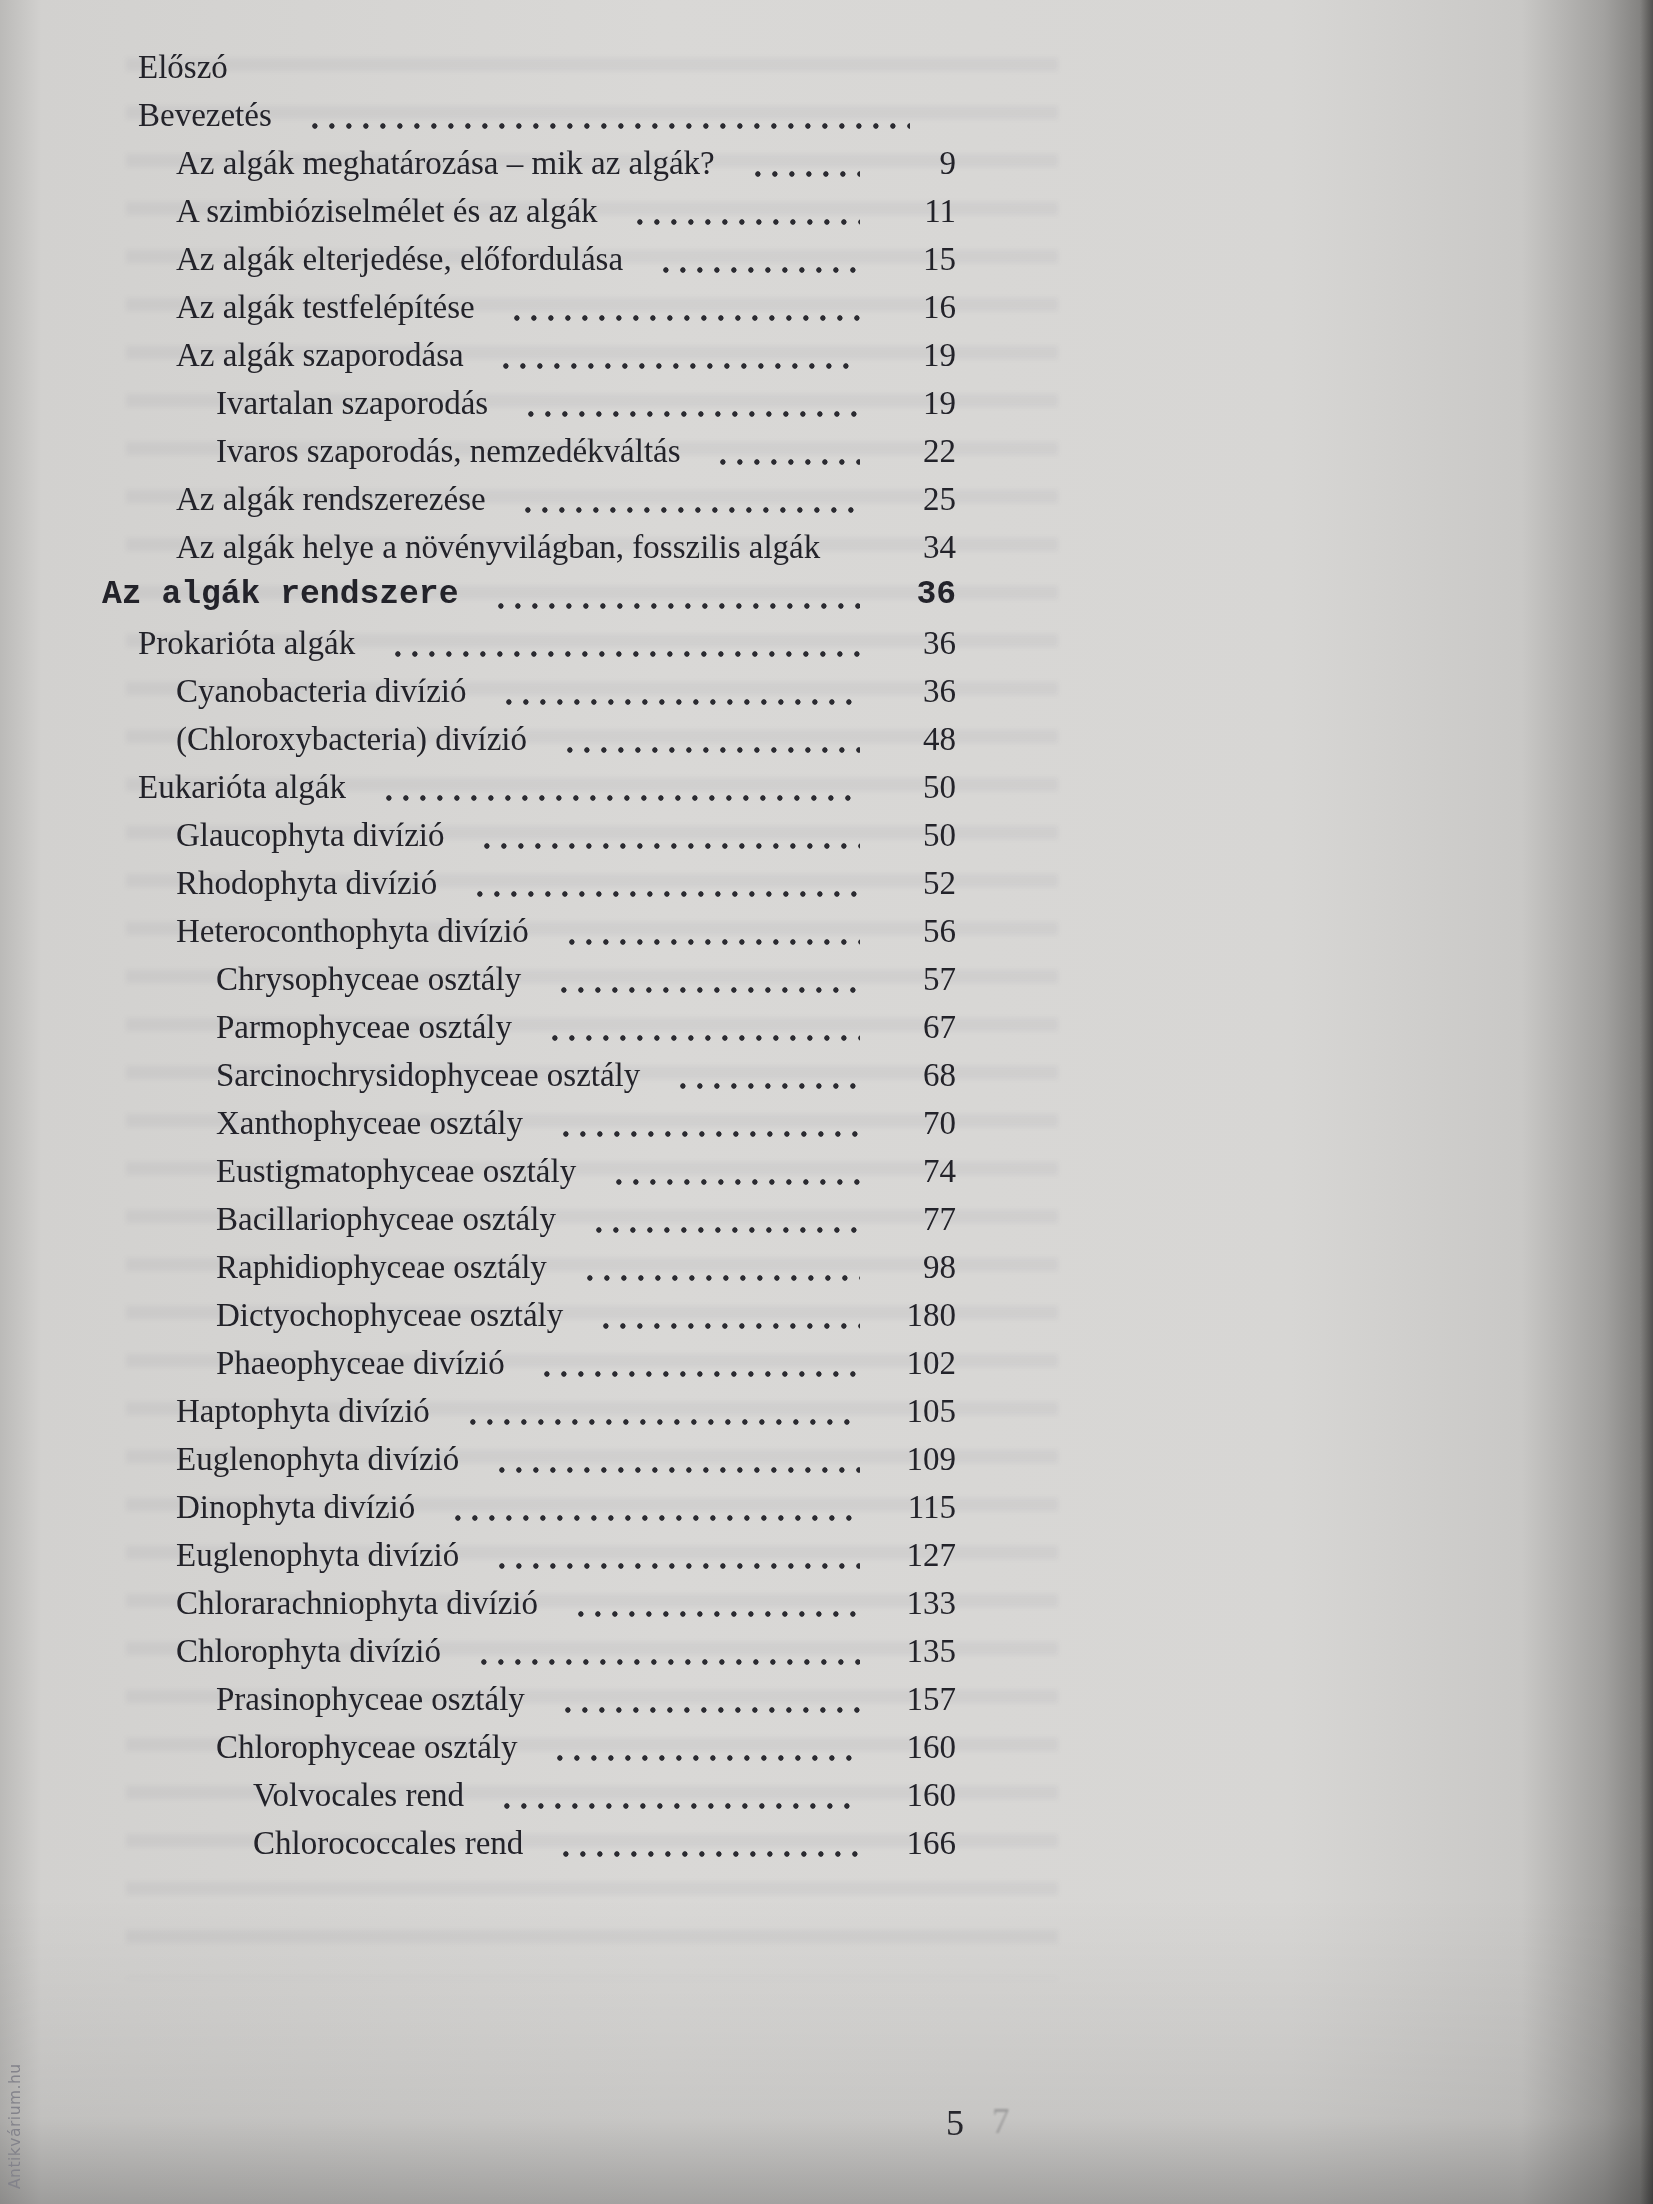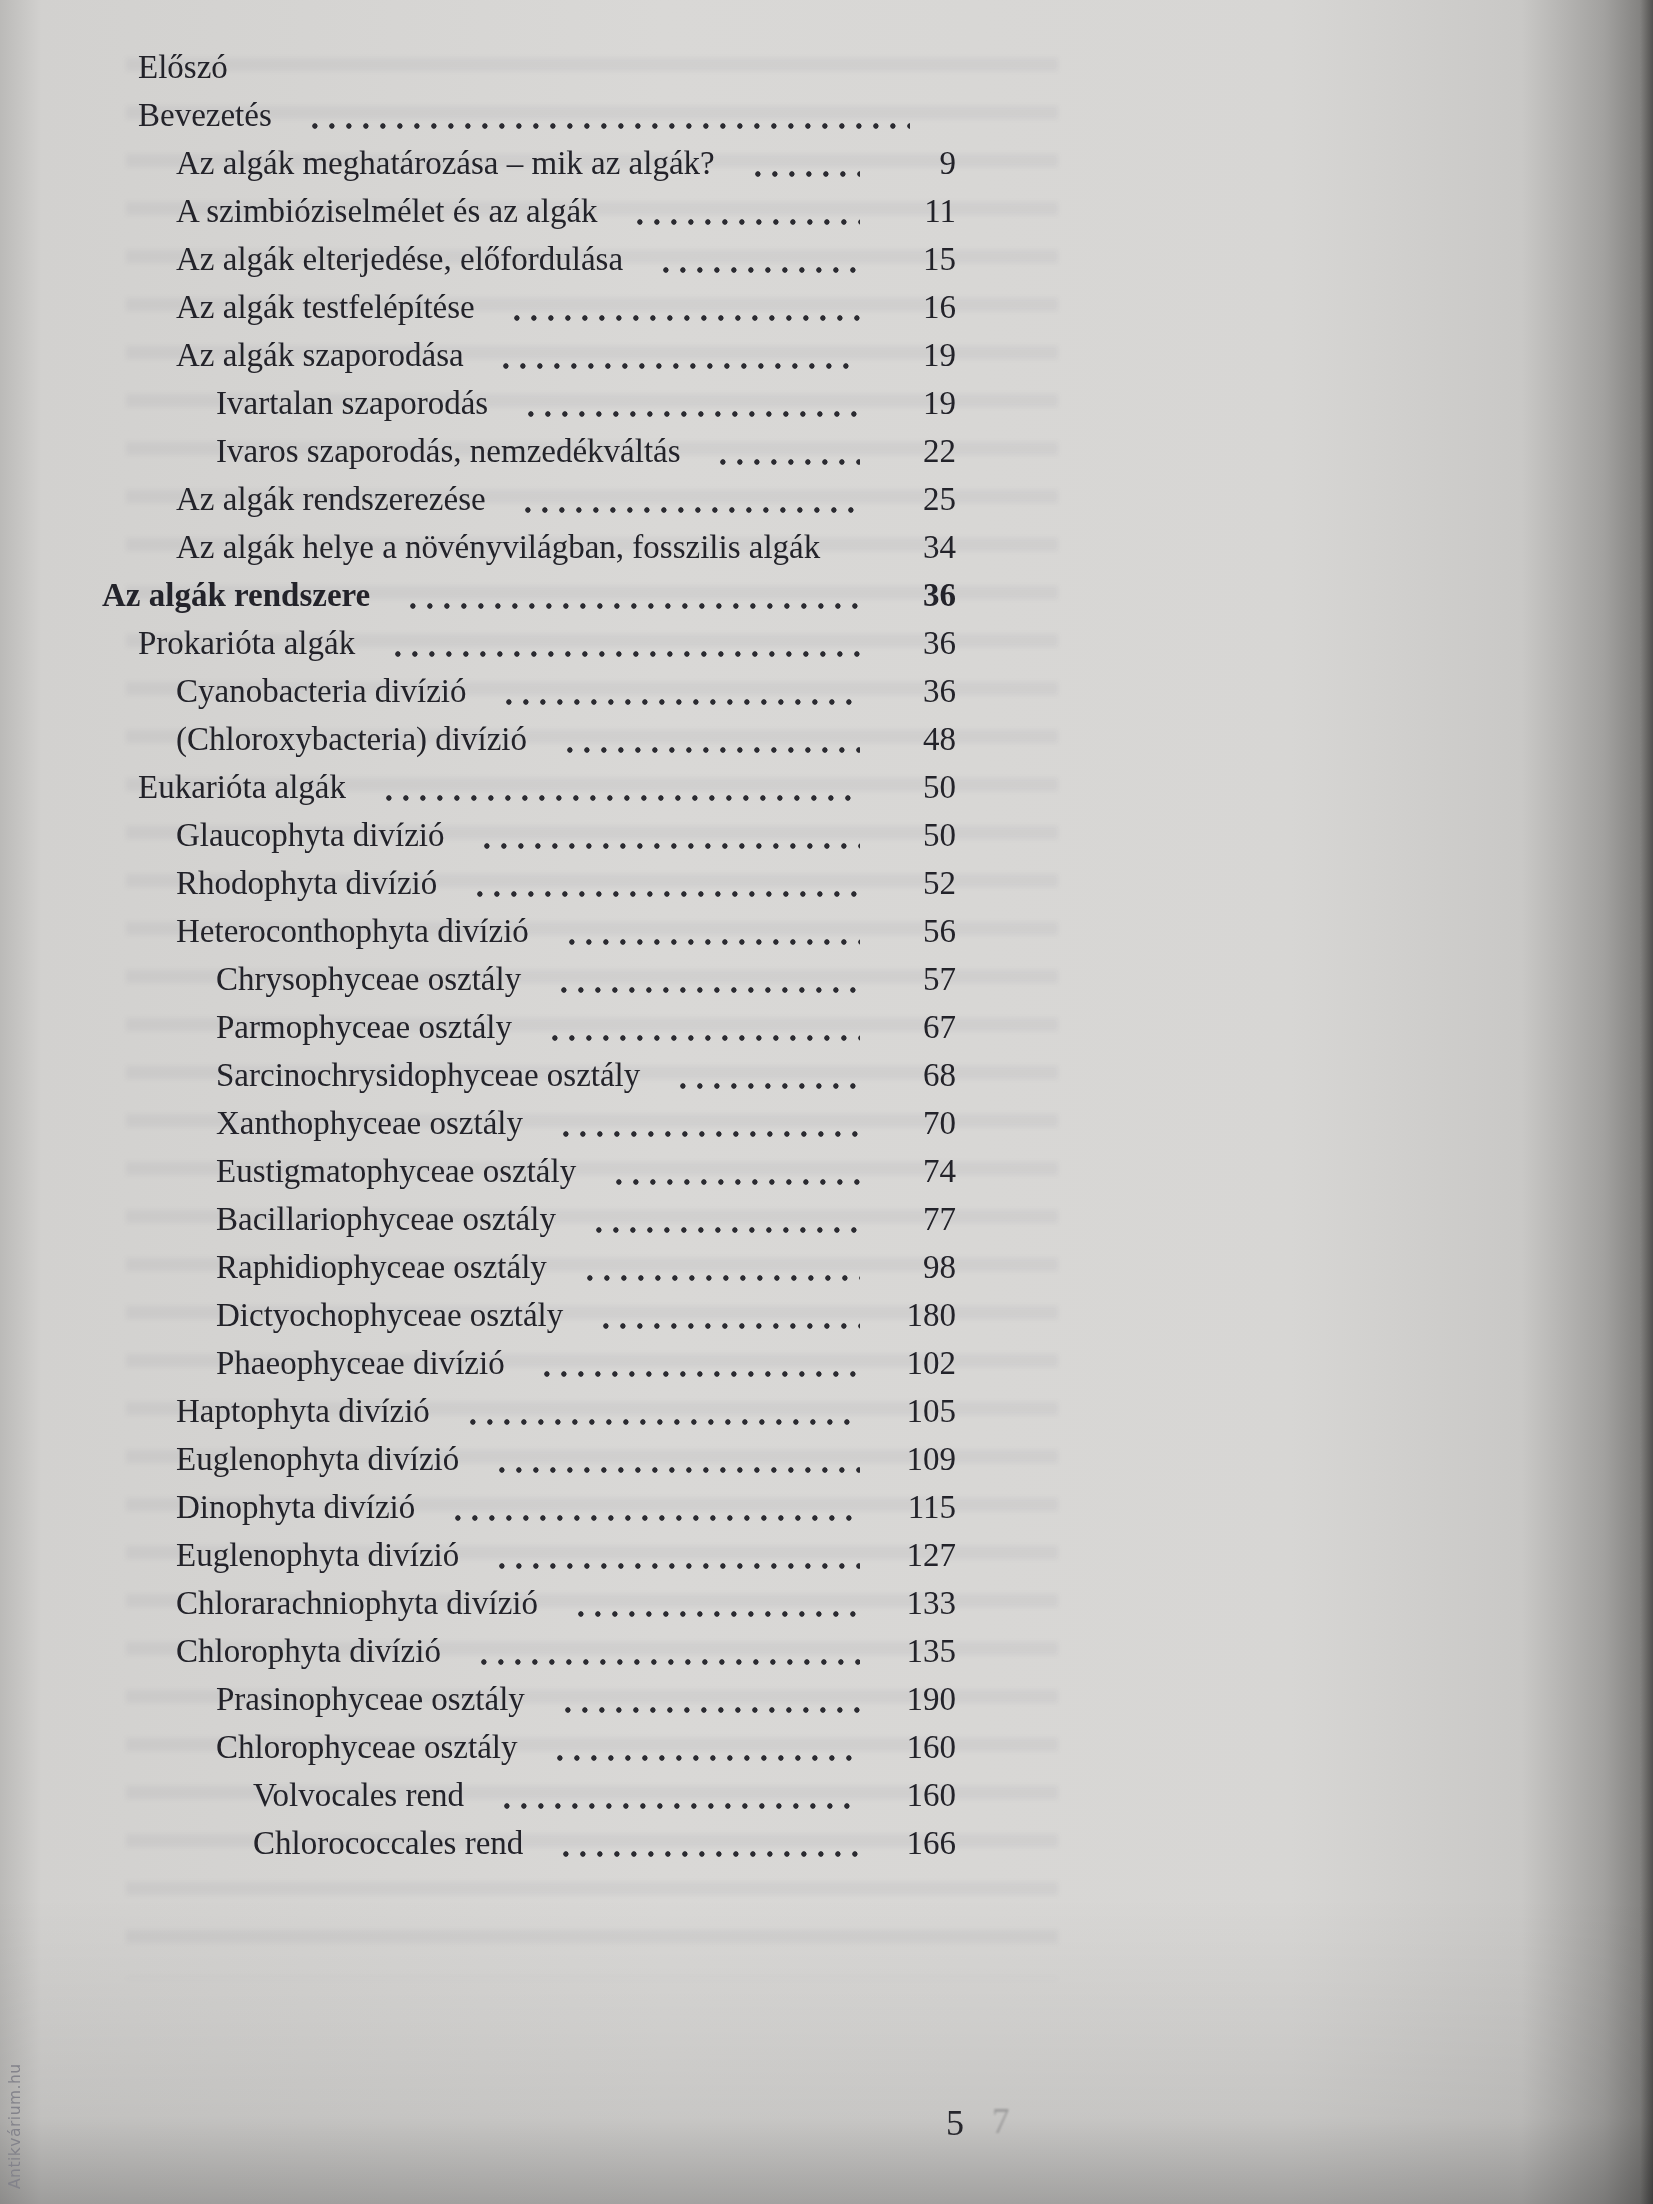--- a/index.html
+++ b/index.html
@@ -61,21 +61,21 @@
   .toc-row {
     display: flex;
     align-items: baseline;
     height: 48px;
     line-height: 48px;
     font-size: 33px;
     white-space: nowrap;
     gap: 32px;
   }
 
-  .toc-row.bold { font-weight: bold; }
+  .toc-row.bold { font-weight: bold; font-family: Liberation Mono, monospace; }
 
   .level-0 { padding-left: 0; }
   .level-1 { padding-left: 36px; }
   .level-2 { padding-left: 74px; }
   .level-3 { padding-left: 114px; }
   .level-4 { padding-left: 151px; }
 
   .label { white-space: nowrap; }
 
   .dots {
@@ -315,21 +315,21 @@
         <span class="page-num">133</span>
       </div>
       <div class="toc-row level-2">
         <span class="label">Chlorophyta divízió</span>
         <span class="dots"></span>
         <span class="page-num">135</span>
       </div>
       <div class="toc-row level-3">
         <span class="label">Prasinophyceae osztály</span>
         <span class="dots"></span>
-        <span class="page-num">190</span>
+        <span class="page-num">157</span>
       </div>
       <div class="toc-row level-3">
         <span class="label">Chlorophyceae osztály</span>
         <span class="dots"></span>
         <span class="page-num">160</span>
       </div>
       <div class="toc-row level-4">
         <span class="label">Volvocales rend</span>
         <span class="dots"></span>
         <span class="page-num">160</span>

